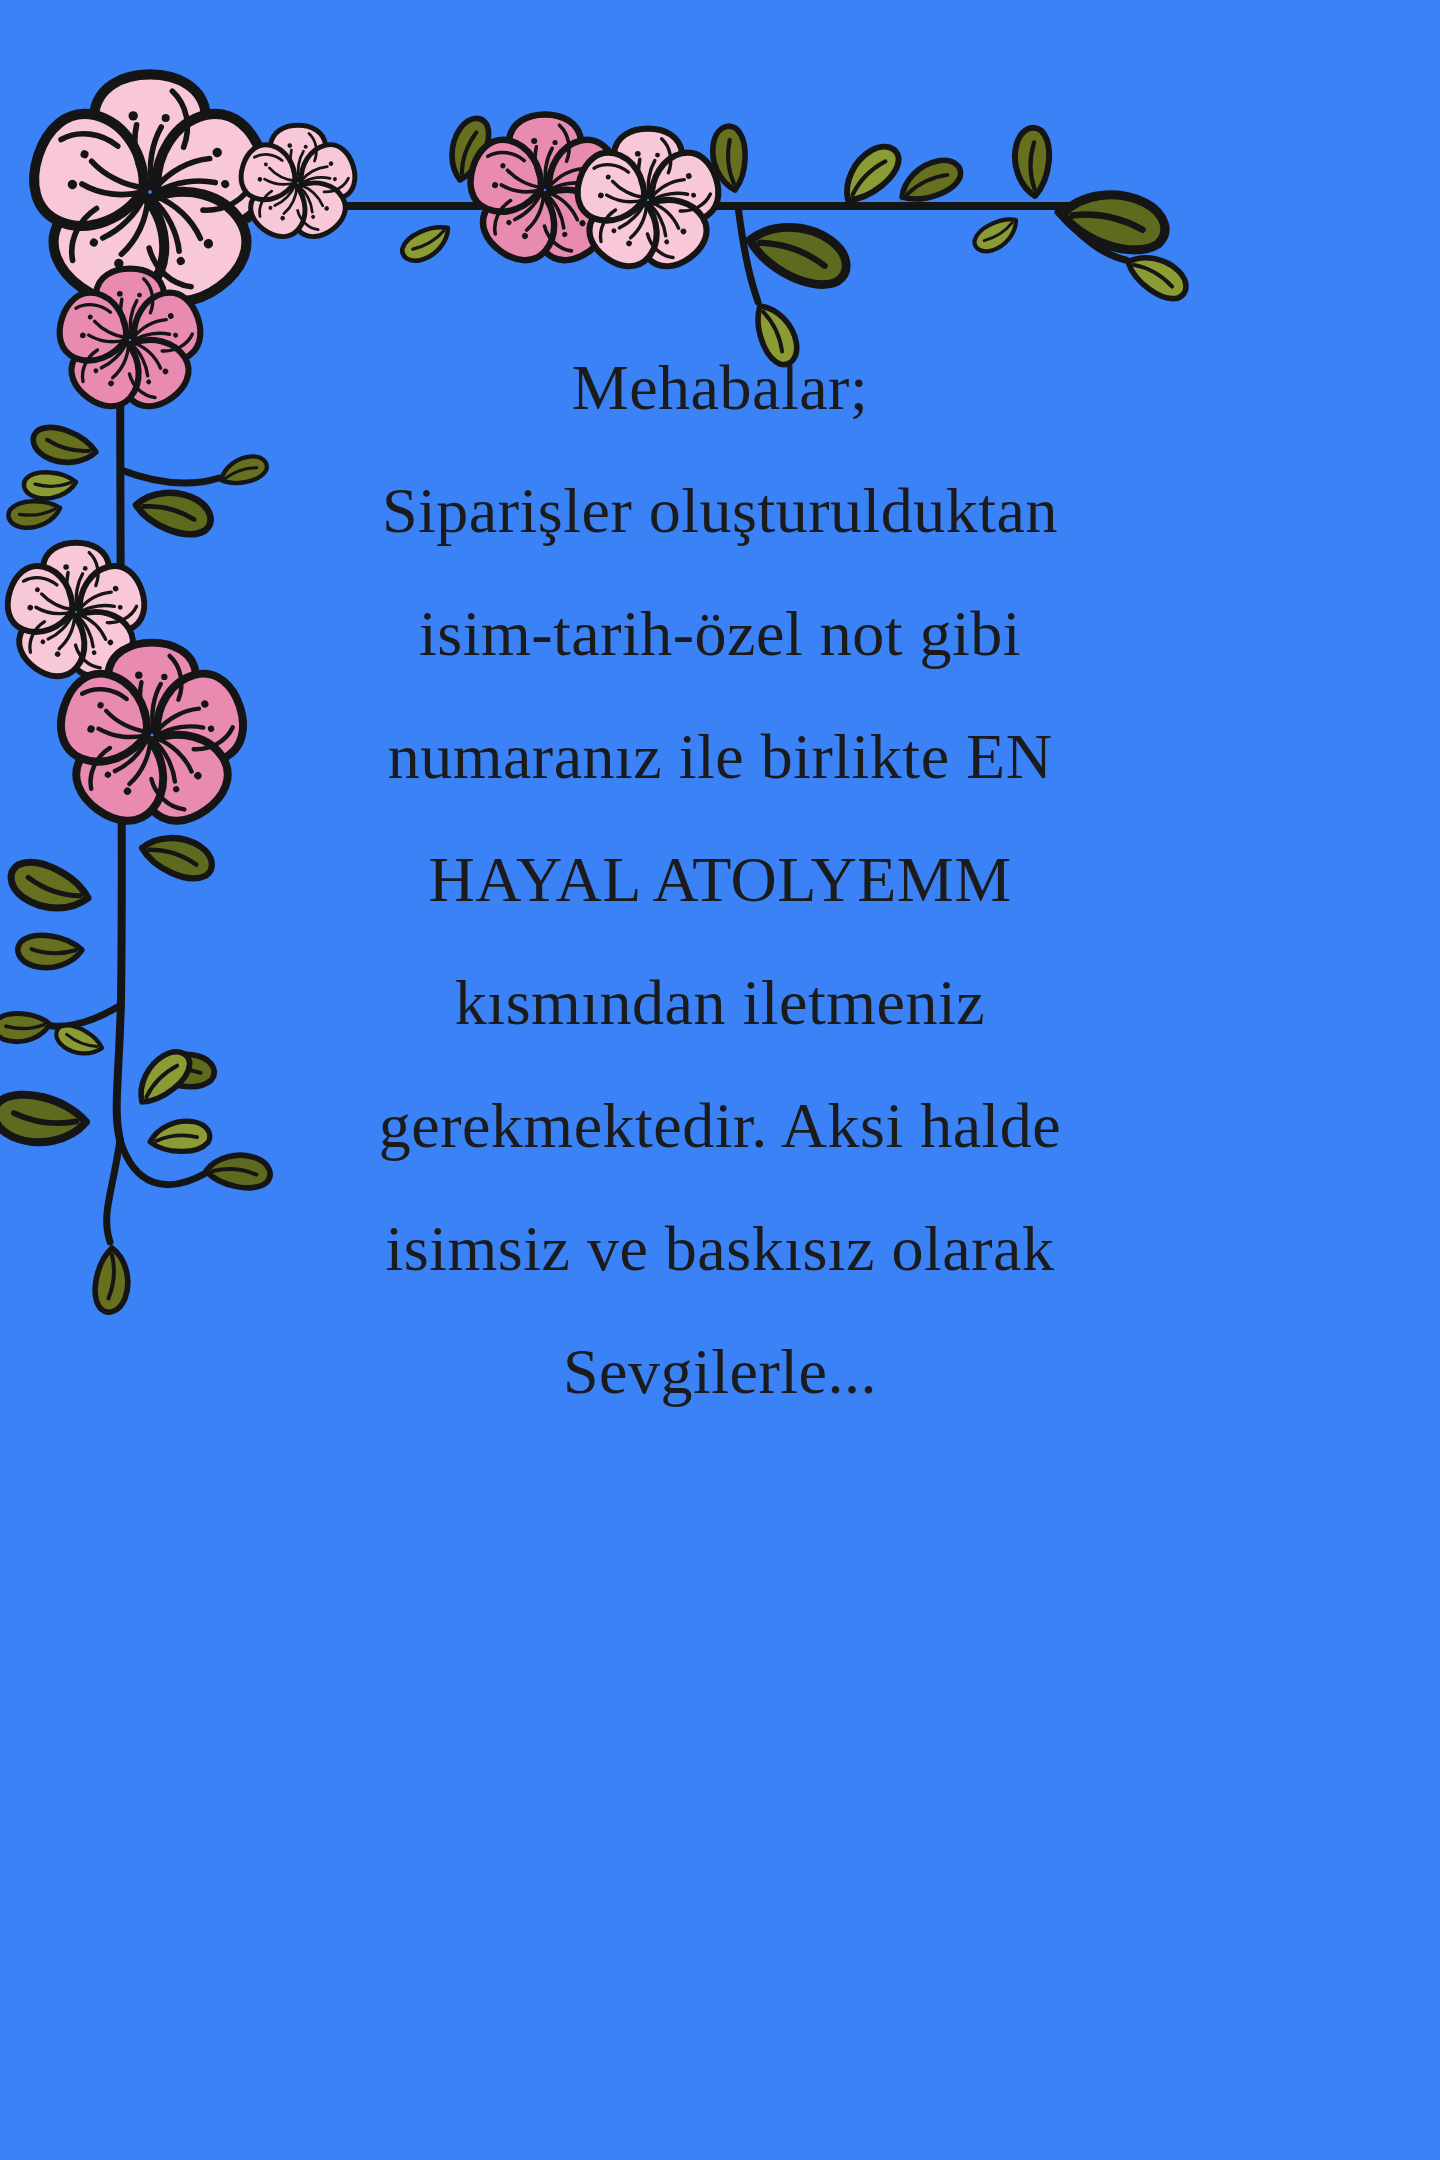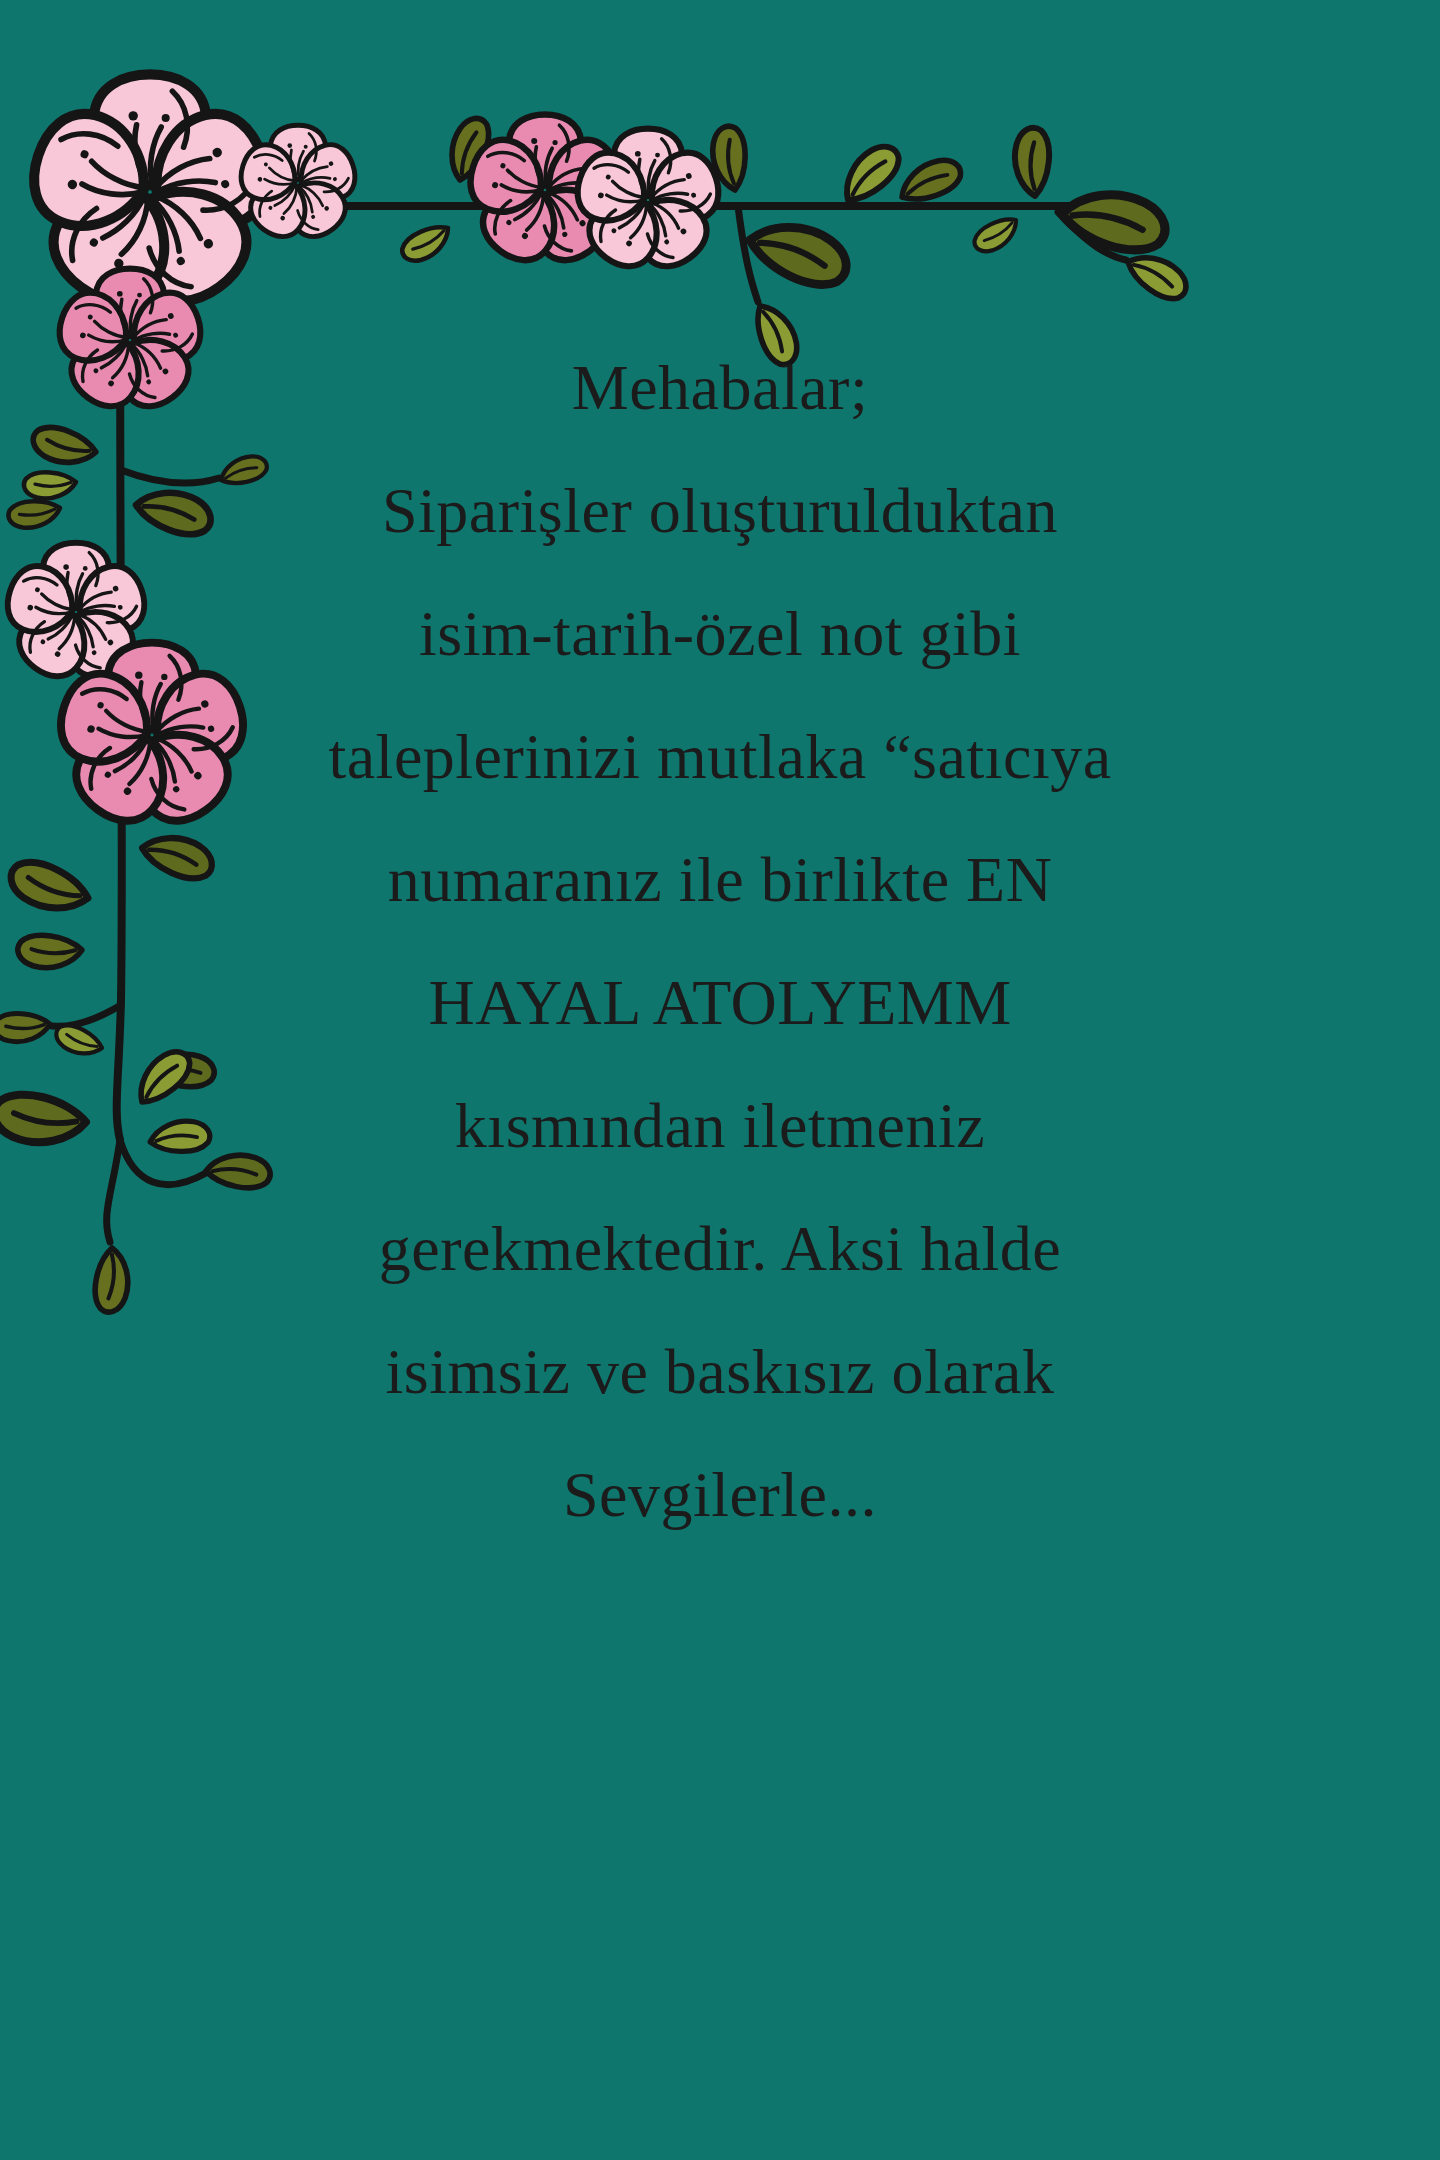--- a/index.html
+++ b/index.html
@@ -1,19 +1,19 @@
 <!DOCTYPE html>
 <html><head>
 <meta charset="utf-8">
 <style>
   html,body{margin:0;padding:0;background:#ffffff;}
   .page{
     position:relative;
     width:1440px;height:2160px;
-    background:#0f766e;
+    background:#3b82f6;
     overflow:hidden;
     font-family:"Liberation Serif", serif;
   }
   .message{
     position:absolute;
     top:326px;left:0;width:1440px;
     text-align:center;
     color:#1b1b1b;
     font-size:64px;
     line-height:123px;
@@ -113,21 +113,20 @@
       <use href="#flower" transform="translate(130,340) scale(0.68)" style="--pc:#E98BB1"></use>
       <use href="#flower" transform="translate(76,612) scale(0.66)" style="--pc:#F8C7D8"></use>
       <use href="#flower" transform="translate(152,735) scale(0.88)" style="--pc:#E98BB1"></use>
     </g>
   </svg>
 
   <div class="message">
     <div>Mehabalar;</div>
     <div>Siparişler oluşturulduktan</div>
     <div>isim-tarih-özel not gibi</div>
-    <div>taleplerinizi mutlaka “satıcıya</div>
     <div>numaranız ile birlikte EN</div>
     <div>HAYAL ATOLYEMM</div>
     <div>kısmından iletmeniz</div>
     <div>gerekmektedir. Aksi halde</div>
     <div>isimsiz ve baskısız olarak</div>
     <div>Sevgilerle...</div>
   </div>
 
 </div>
 

